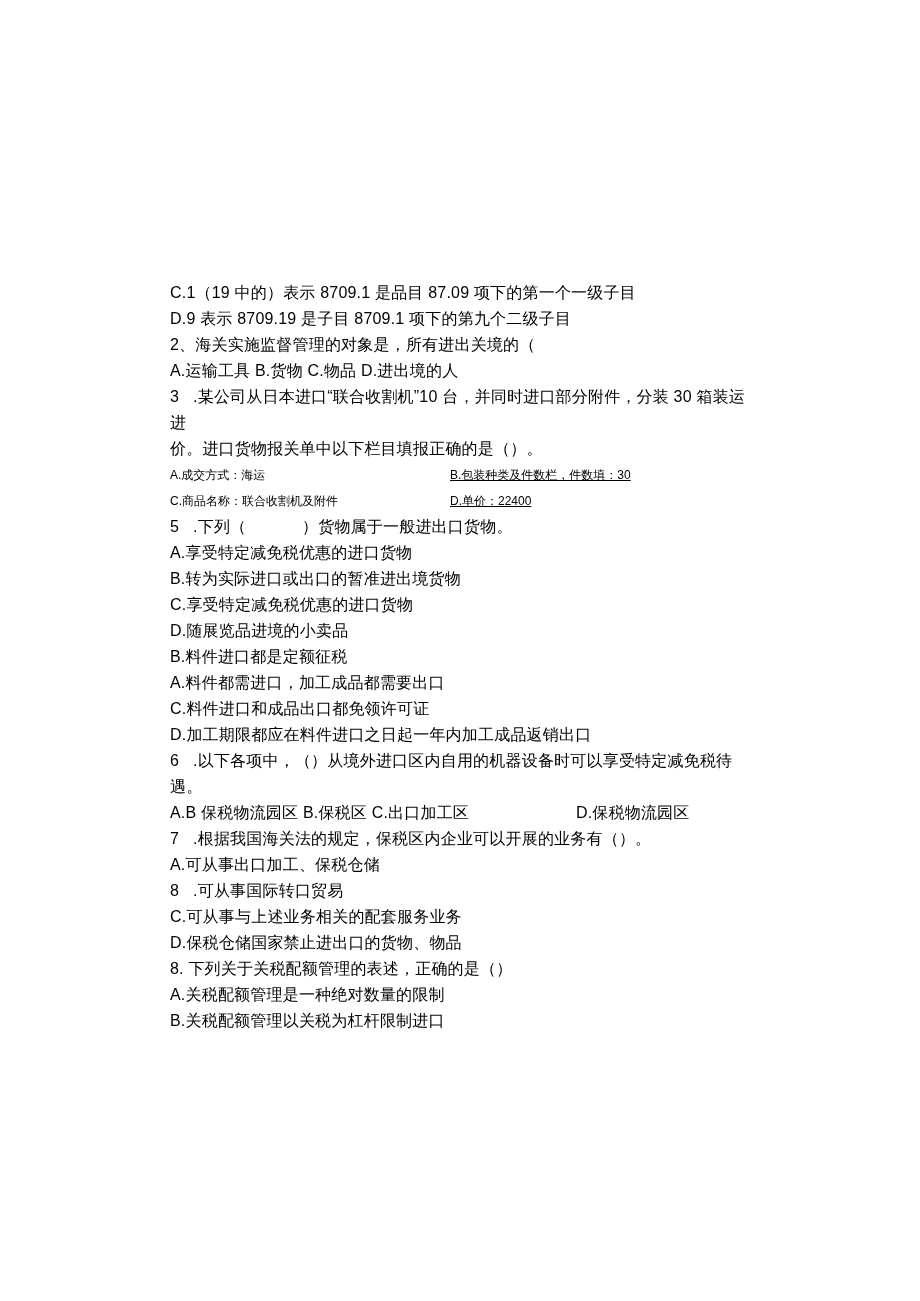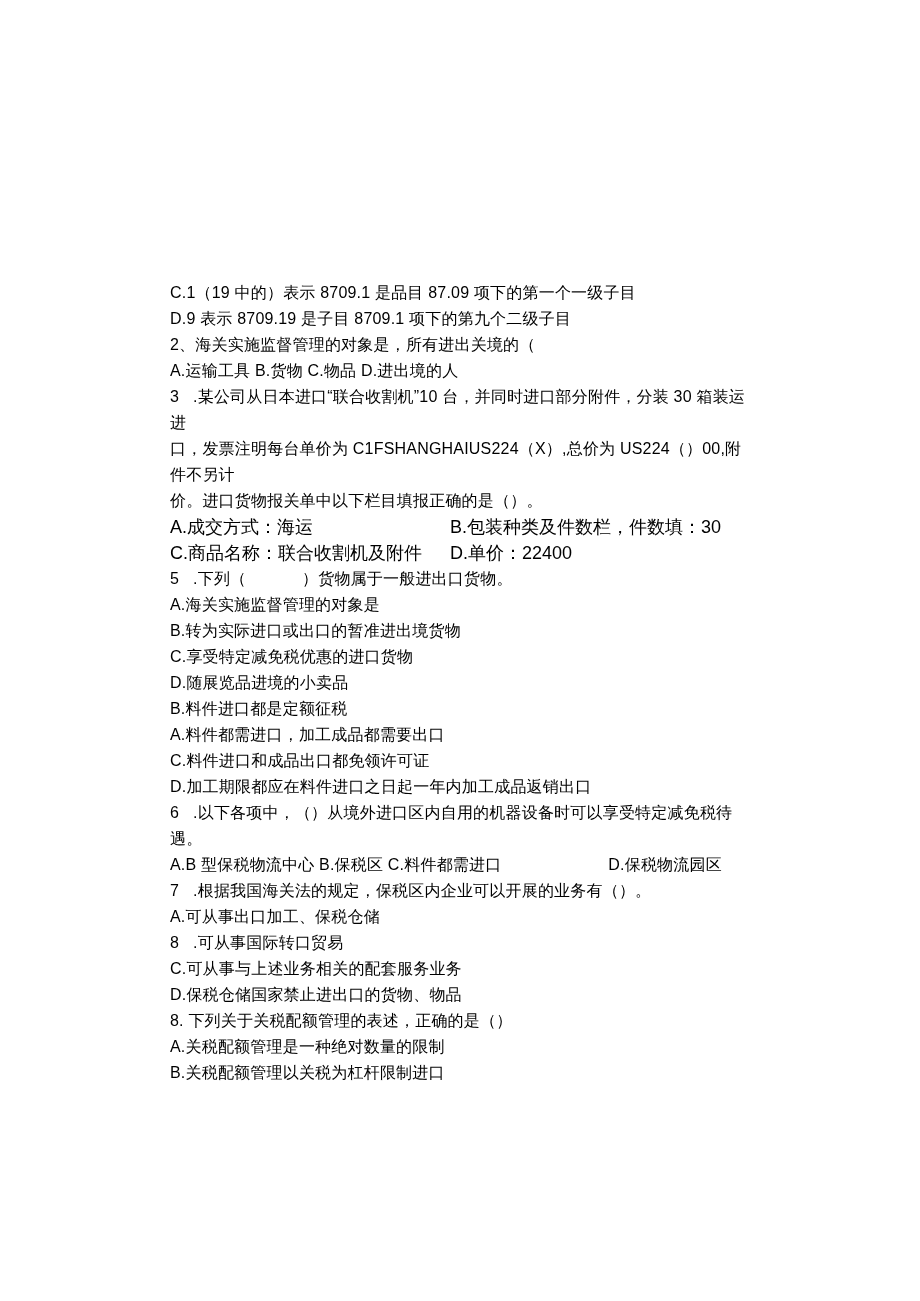--- a/index.html
+++ b/index.html
@@ -16,61 +16,60 @@
     width: 920px;
   }
   .line {
     font-size: 16px;
     line-height: 26px;
     white-space: pre-wrap;
     letter-spacing: 0.2px;
   }
   .row {
     display: flex;
-    font-size: 18px;
+    font-size: 12px;
     line-height: 26px;
     justify-content: flex-end;
   }
   .cell-a { flex: 0 0 280px; }
-  .cell-b { flex: 1 1 auto; }
+  .cell-b { flex: 1 1 auto; text-decoration: underline; }
 </style>
 </head>
 <body>
 
 <div class="page">
 
   <div class="line">C.1（19 中的）表示 8709.1 是品目 87.09 项下的第一个一级子目</div>
   <div class="line">D.9 表示 8709.19 是子目 8709.1 项下的第九个二级子目</div>
   <div class="line">2、海关实施监督管理的对象是，所有进出关境的（</div>
   <div class="line">A.运输工具 B.货物 C.物品 D.进出境的人</div>
   <div class="line">3   .某公司从日本进口“联合收割机”10 台，并同时进口部分附件，分装 30 箱装运进</div>
-  <div class="line">口，发票注明每台单价为 C1FSHANGHAIUS224（X）,总价为 US224（）00,附件不另计</div>
   <div class="line">价。进口货物报关单中以下栏目填报正确的是（）。</div>
 
   <div class="row">
     <div class="cell-a">A.成交方式：海运</div>
     <div class="cell-b">B.包装种类及件数栏，件数填：30</div>
   </div>
 
   <div class="row">
     <div class="cell-a">C.商品名称：联合收割机及附件</div>
     <div class="cell-b">D.单价：22400</div>
   </div>
 
   <div class="line">5   .下列（            ）货物属于一般进出口货物。</div>
-  <div class="line">A.海关实施监督管理的对象是</div>
+  <div class="line">A.享受特定减免税优惠的进口货物</div>
   <div class="line">B.转为实际进口或出口的暂准进出境货物</div>
   <div class="line">C.享受特定减免税优惠的进口货物</div>
   <div class="line">D.随展览品进境的小卖品</div>
   <div class="line">B.料件进口都是定额征税</div>
   <div class="line">A.料件都需进口，加工成品都需要出口</div>
   <div class="line">C.料件进口和成品出口都免领许可证</div>
   <div class="line">D.加工期限都应在料件进口之日起一年内加工成品返销出口</div>
   <div class="line">6   .以下各项中，（）从境外进口区内自用的机器设备时可以享受特定减免税待遇。</div>
-  <div class="line">A.B 型保税物流中心 B.保税区 C.料件都需进口                       D.保税物流园区</div>
+  <div class="line">A.B 保税物流园区 B.保税区 C.出口加工区                       D.保税物流园区</div>
   <div class="line">7   .根据我国海关法的规定，保税区内企业可以开展的业务有（）。</div>
   <div class="line">A.可从事出口加工、保税仓储</div>
   <div class="line">8   .可从事国际转口贸易</div>
   <div class="line">C.可从事与上述业务相关的配套服务业务</div>
   <div class="line">D.保税仓储国家禁止进出口的货物、物品</div>
   <div class="line">8. 下列关于关税配额管理的表述，正确的是（）</div>
   <div class="line">A.关税配额管理是一种绝对数量的限制</div>
   <div class="line">B.关税配额管理以关税为杠杆限制进口</div>
 
 </div>

